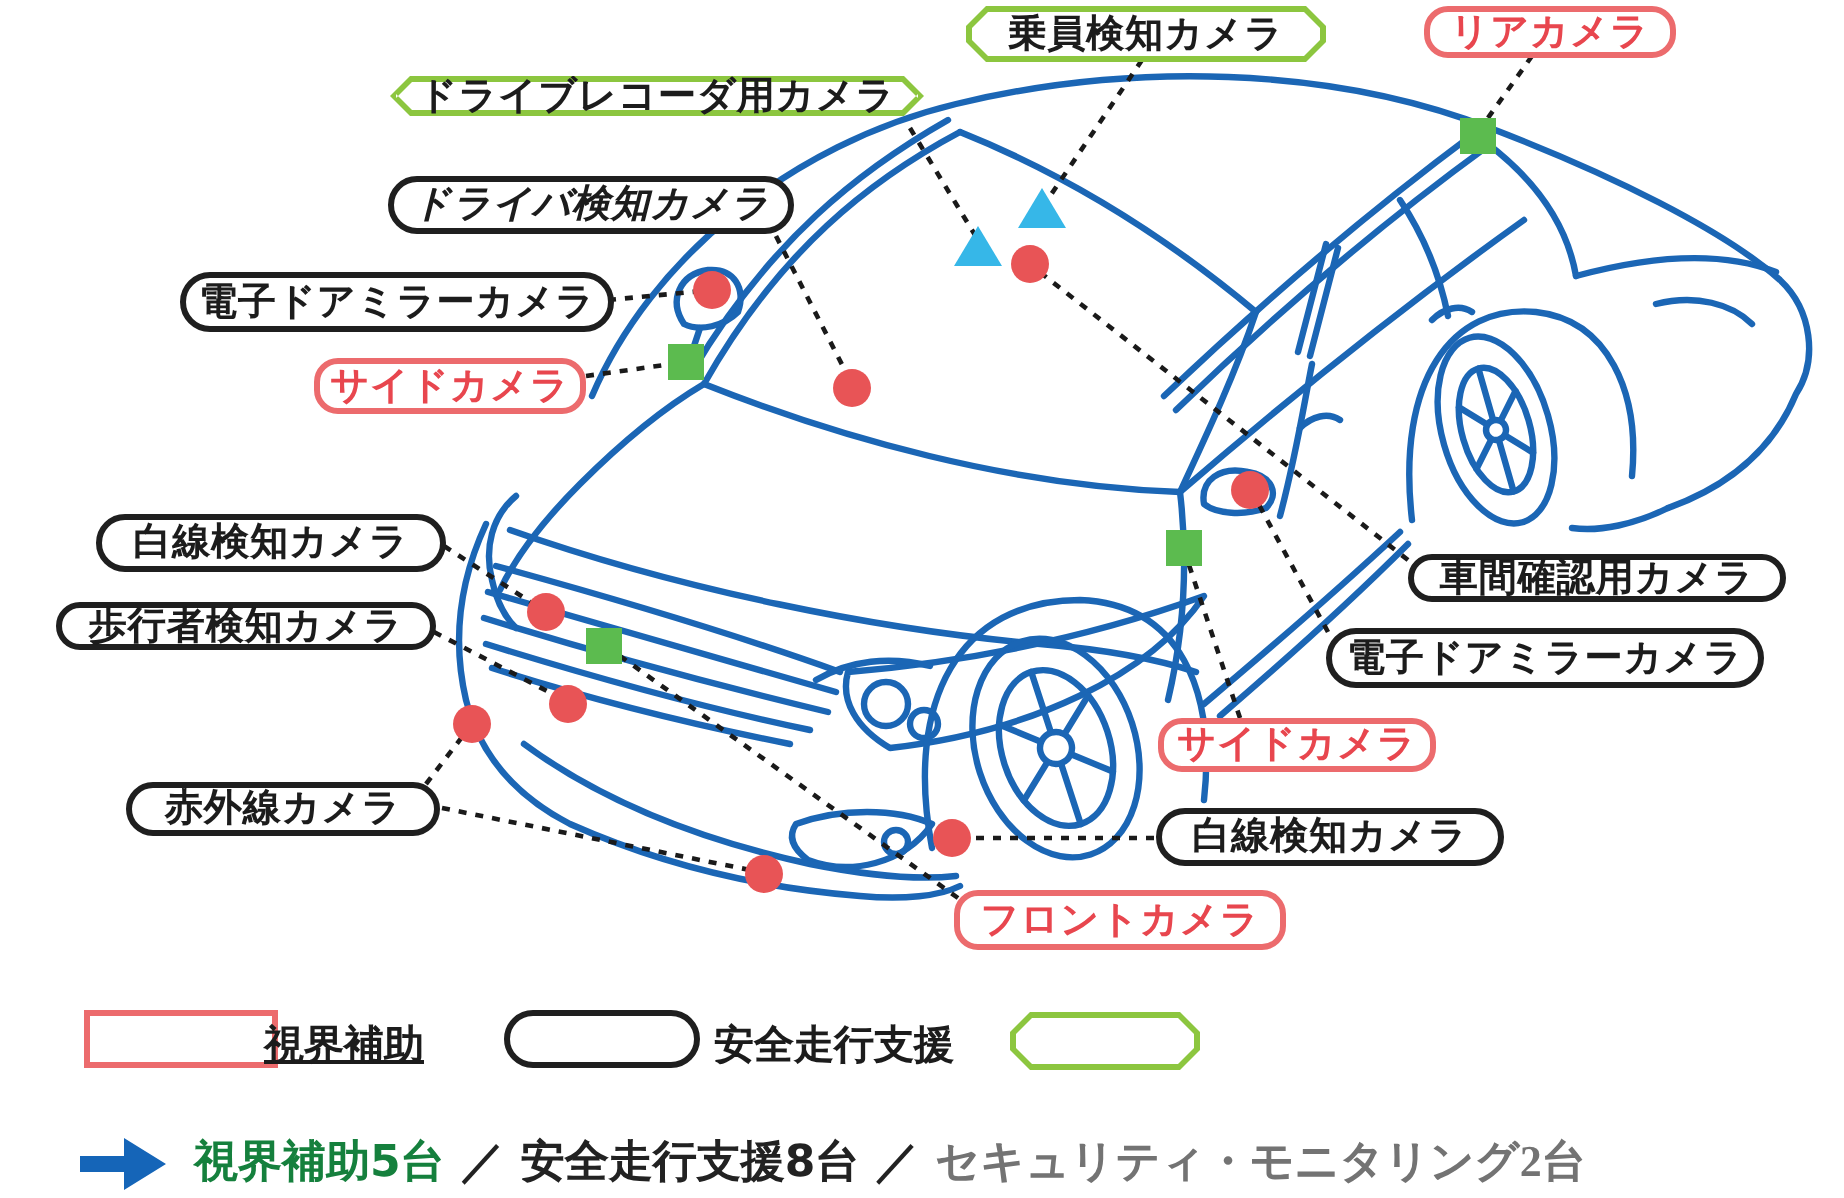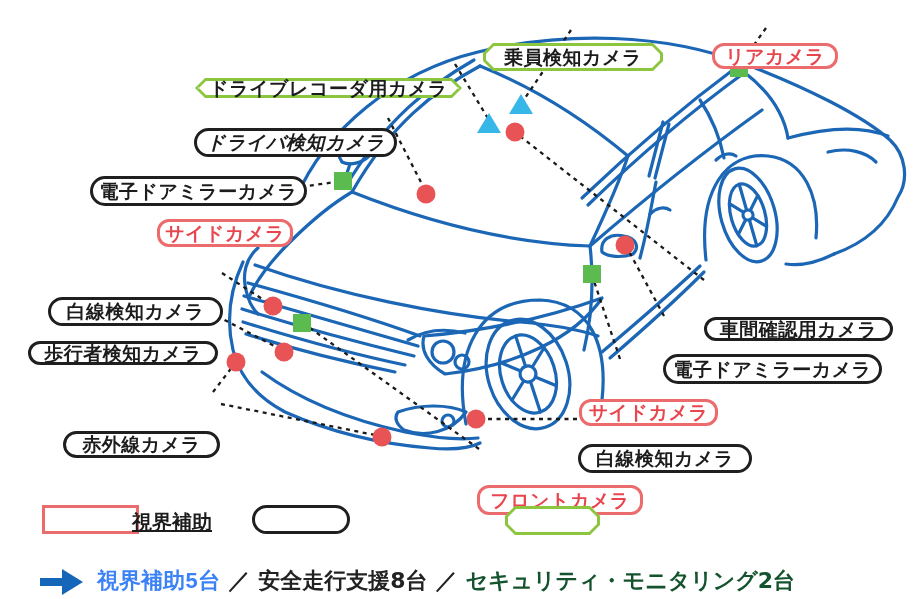--- a/index.html
+++ b/index.html
@@ -4,21 +4,21 @@
 <style>
   html,body{margin:0;padding:0;background:#ffffff;}
   #stage{
     position:relative;width:922px;height:599px;background:#ffffff;overflow:hidden;
     font-family:"DejaVu Sans","Liberation Sans",sans-serif;
   }
   #carsvg{position:absolute;left:0;top:0;}
   .lbl{
     position:absolute;box-sizing:border-box;display:flex;align-items:center;justify-content:center;
     font-weight:bold;font-size:19px;line-height:1;white-space:nowrap;background:#ffffff;
-    letter-spacing:0.5px;color:#1c1c1c;z-index:5;margin-top:40px;
+    letter-spacing:0.5px;color:#1c1c1c;z-index:5;
   }
   .lbl.black{border:3px solid #1f1f1f;border-radius:15px;}
   .lbl.red{border:3px solid #ec6b6d;color:#e8464e;border-radius:12px;}
   .lbl.green{
     background:#8cc63f;border:none;
     clip-path:polygon(10px 0,calc(100% - 10px) 0,100% 10px,100% calc(100% - 10px),calc(100% - 10px) 100%,10px 100%,0 calc(100% - 10px),0 10px);
   }
   .lbl.green::before{
     content:"";position:absolute;inset:3px;background:#fff;
     clip-path:polygon(8px 0,calc(100% - 8px) 0,100% 8px,100% calc(100% - 8px),calc(100% - 8px) 100%,8px 100%,0 calc(100% - 8px),0 8px);
@@ -36,23 +36,23 @@
   }
   .sw.green::before{
     content:"";position:absolute;inset:3px;background:#fff;
     clip-path:polygon(8px 0,calc(100% - 8px) 0,100% 8px,100% calc(100% - 8px),calc(100% - 8px) 100%,8px 100%,0 calc(100% - 8px),0 8px);
   }
   #summary{
     position:absolute;left:39px;top:566px;display:flex;align-items:center;gap:8px;
     font-weight:bold;font-size:22px;white-space:nowrap;z-index:5;
   }
   #summary .txt{display:flex;align-items:center;}
-  .seg-red{color:#3b82f6;font-family:Liberation Mono, monospace;}
+  .seg-red{color:#15803d;}
   .seg-black{color:#222222;}
-  .seg-green{color:#14532d;}
+  .seg-green{color:#737373;font-family:Liberation Serif, serif;}
 </style>
 </head>
 <body>
 
 <div id="stage">
 
   <svg id="carsvg" width="922" height="599" viewBox="0 0 922 599">
 
     <g fill="none" stroke="#1b66b5" stroke-width="3.2" stroke-linecap="round" stroke-linejoin="round">
 
@@ -219,20 +219,21 @@
   <div class="lbl black" style="left:663px;top:314px;width:219px;height:30px;">
       <span>電子ドアミラーカメラ</span>
     </div>
   <div class="lbl black" style="left:704px;top:277px;width:189px;height:24px;">
       <span>車間確認用カメラ</span>
     </div>
 
   <div class="sw red" style="left:42px;top:505px;width:97px;height:29px;"></div>
   <div class="legend-text" style="left:132px;top:509px;text-decoration:underline;">視界補助</div>
   <div class="sw black" style="left:252px;top:505px;width:98px;height:29px;"></div>
+  <div class="legend-text" style="left:357px;top:509px;">安全走行支援</div>
   <div class="sw green" style="left:505px;top:506px;width:95px;height:29px;"></div>
 
   <div id="summary">
     <span style="width:50px;display:inline-block;"></span>
     <span class="txt seg-red">視界補助5台</span>
     <span class="txt seg-black">／</span>
     <span class="txt seg-black">安全走行支援8台</span>
     <span class="txt seg-black">／</span>
     <span class="txt seg-green">セキュリティ・モニタリング2台</span>
   </div>

